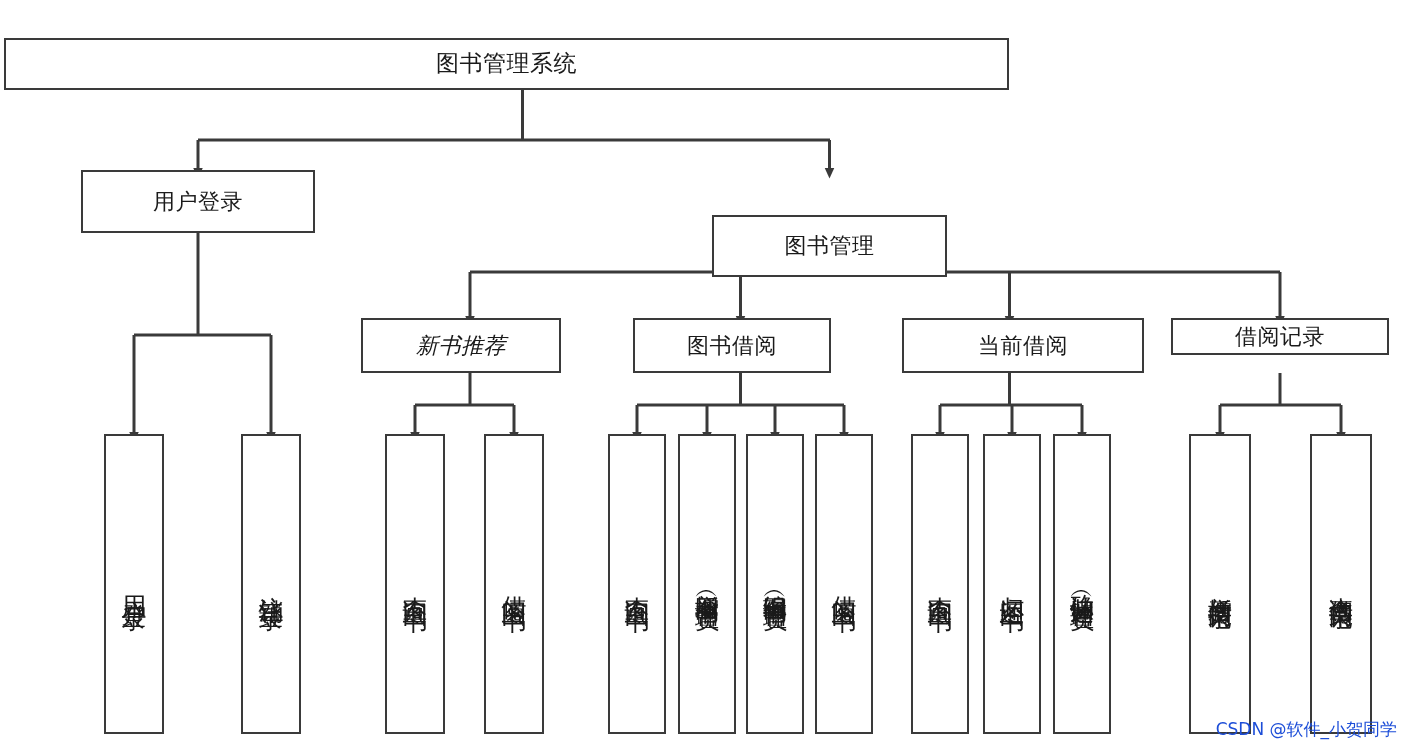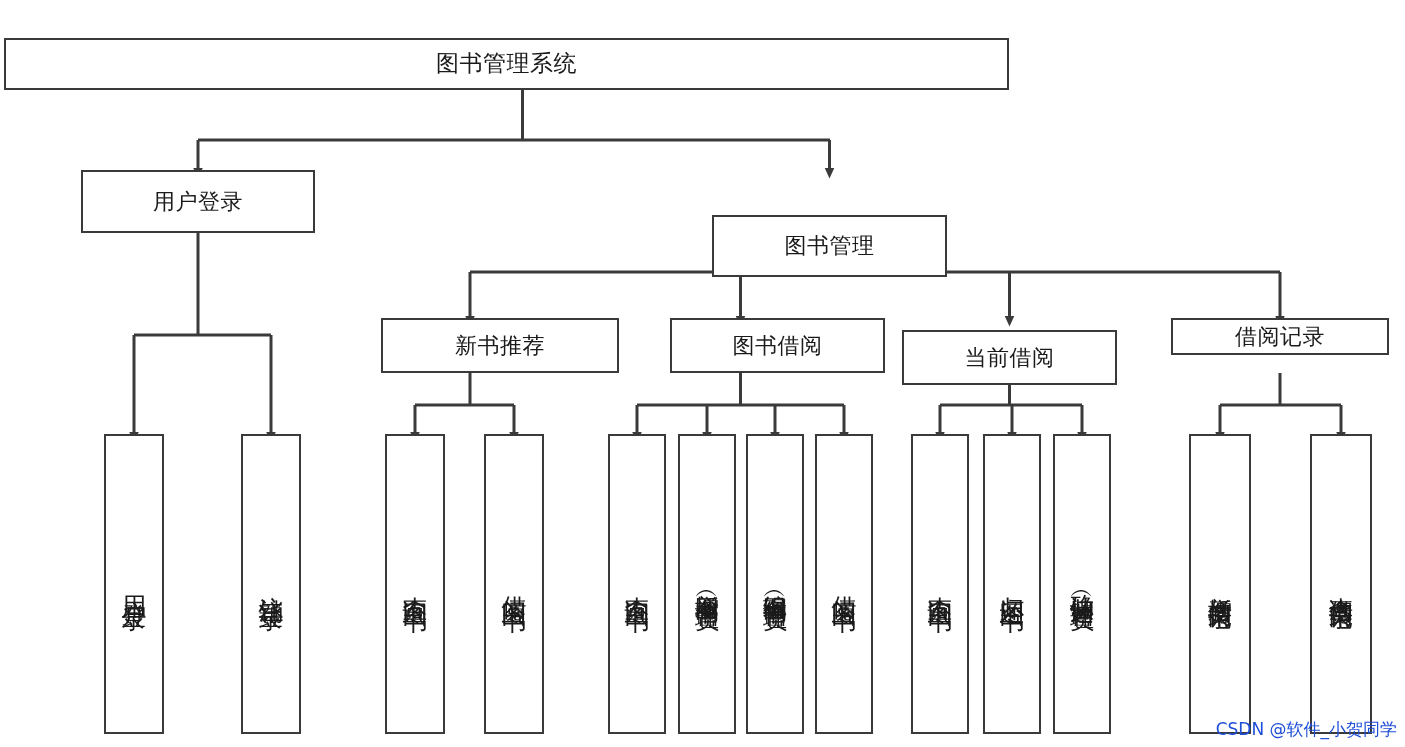--- a/index.html
+++ b/index.html
@@ -128,27 +128,27 @@
   <div id="node-layer">
       <div class="node horiz root" style="left: 4px; top: 14px; width: 1005px; height: 52px; margin-top: 24px;">
         <span class="node-label">图书管理系统</span>
       </div>
       <div class="node horiz" style="left: 81px; top: 170px; width: 234px; height: 63px;">
         <span class="node-label">用户登录</span>
       </div>
       <div class="node horiz" style="left: 712px; top: 170px; width: 235px; height: 62px; margin-top: 45px;">
         <span class="node-label">图书管理</span>
       </div>
-      <div class="node horiz" style="left: 381px; top: 318px; width: 238px; height: 55px;">
+      <div class="node horiz" style="left: 361px; top: 318px; width: 200px; height: 55px; font-style: italic;">
         <span class="node-label">新书推荐</span>
       </div>
-      <div class="node horiz" style="left: 633px; top: 318px; width: 215px; height: 55px; margin-left: 37px;">
+      <div class="node horiz" style="left: 633px; top: 318px; width: 198px; height: 55px;">
         <span class="node-label">图书借阅</span>
       </div>
-      <div class="node horiz" style="left: 902px; top: 318px; width: 215px; height: 55px; margin-top: 12px;">
+      <div class="node horiz" style="left: 902px; top: 318px; width: 242px; height: 55px;">
         <span class="node-label">当前借阅</span>
       </div>
       <div class="node horiz" style="left: 1171px; top: 318px; width: 218px; height: 37px;">
         <span class="node-label">借阅记录</span>
       </div>
       <div class="node vert" style="left: 104px; top: 434px; width: 60px; height: 300px;">
         <span class="node-label">用户登录</span>
       </div>
       <div class="node vert" style="left: 241px; top: 434px; width: 60px; height: 300px;">
         <span class="node-label">注销登录</span>

